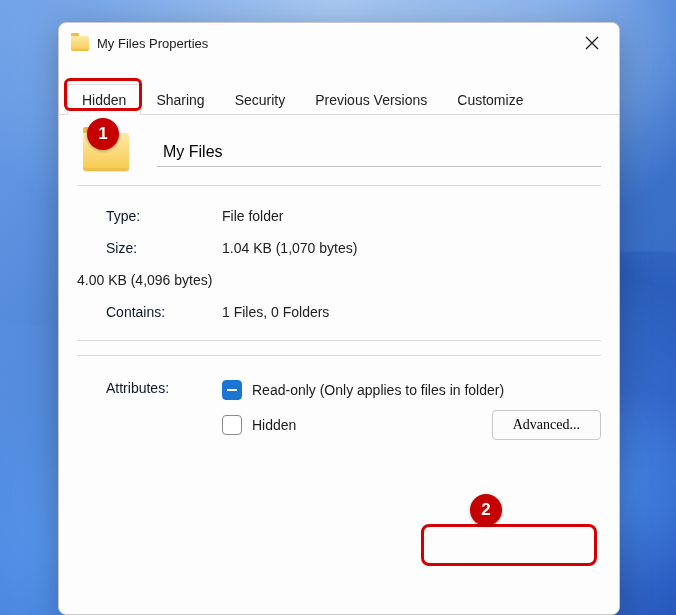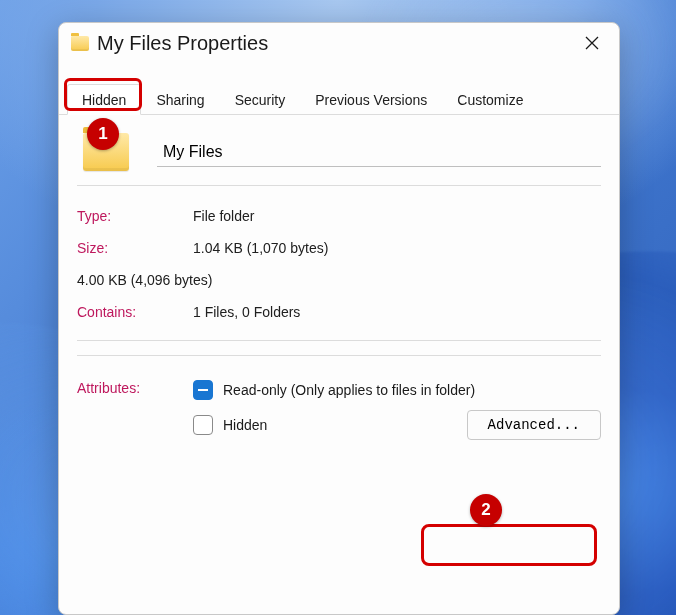--- a/index.html
+++ b/index.html
@@ -66,21 +66,21 @@
     box-shadow: inset 0 -2px 0 rgba(0,0,0,0.05);
   }
   .folder-icon::before {
     content: "";
     position: absolute;
     top: -3px; left: 0;
     width: 8px; height: 3px;
     background: #f0c040;
     border-radius: 1px 1px 0 0;
   }
-  .title-text { font-size: 20px; }
+  .title-text { font-size: 13px; }
   .spacer { flex: 1; }
   .close-btn {
     width: 46px; height: 32px;
     display: flex; align-items: center; justify-content: center;
     border-radius: 4px;
   }
   .close-btn svg { width: 14px; height: 14px; }
 
   .tabs {
     display: flex;
@@ -148,21 +148,22 @@
     border: none;
     border-top: 1px solid #dcdcdc;
     margin: 12px 0 14px;
   }
   .info-row {
     display: flex;
     padding: 8px 0;
   }
   .info-label {
     width: 116px;
-    color: #be185d;
+    color: #0f172a;
+    margin-left: 29px;
   }
   .info-value { color: #202020; }
 
   .attr-block {
     display: flex;
     padding-top: 6px;
   }
   .attr-body { flex: 1; }
   .check-row {
     display: flex;
@@ -192,21 +193,21 @@
     align-items: center;
     justify-content: space-between;
   }
   .adv-btn {
     height: 30px;
     padding: 0 20px;
     background: #fcfcfc;
     border: 1px solid #c8c8c8;
     border-radius: 4px;
     font-size: 14px;
-    font-family: Liberation Mono, monospace;
+    font-family: Liberation Serif, serif;
     cursor: pointer;
   }
 
   
   .highlight-box {
     position: absolute;
     border: 3px solid #d40000;
     border-radius: 6px;
     pointer-events: none;
   }

